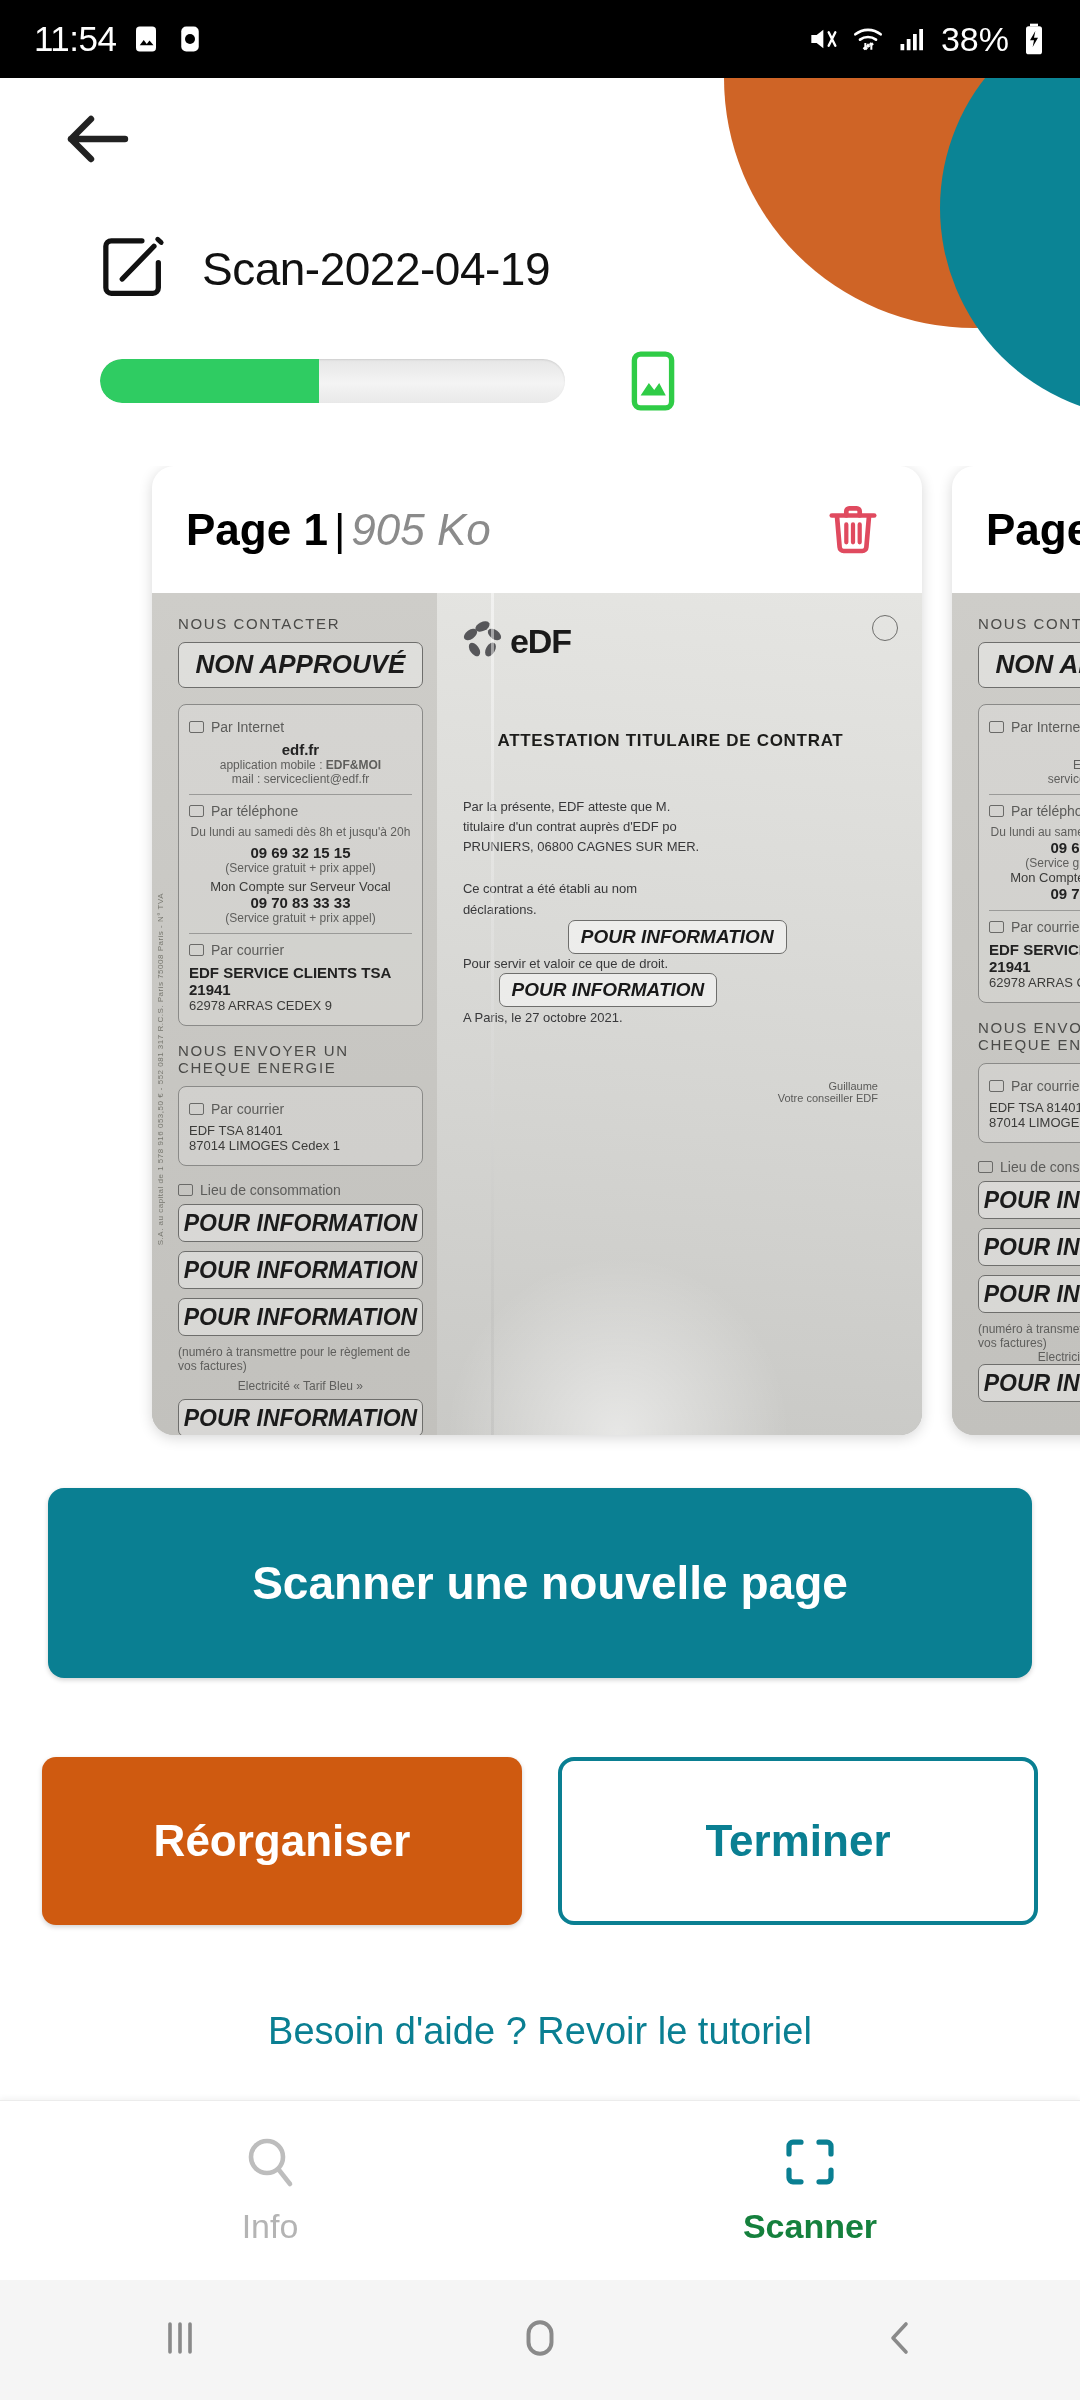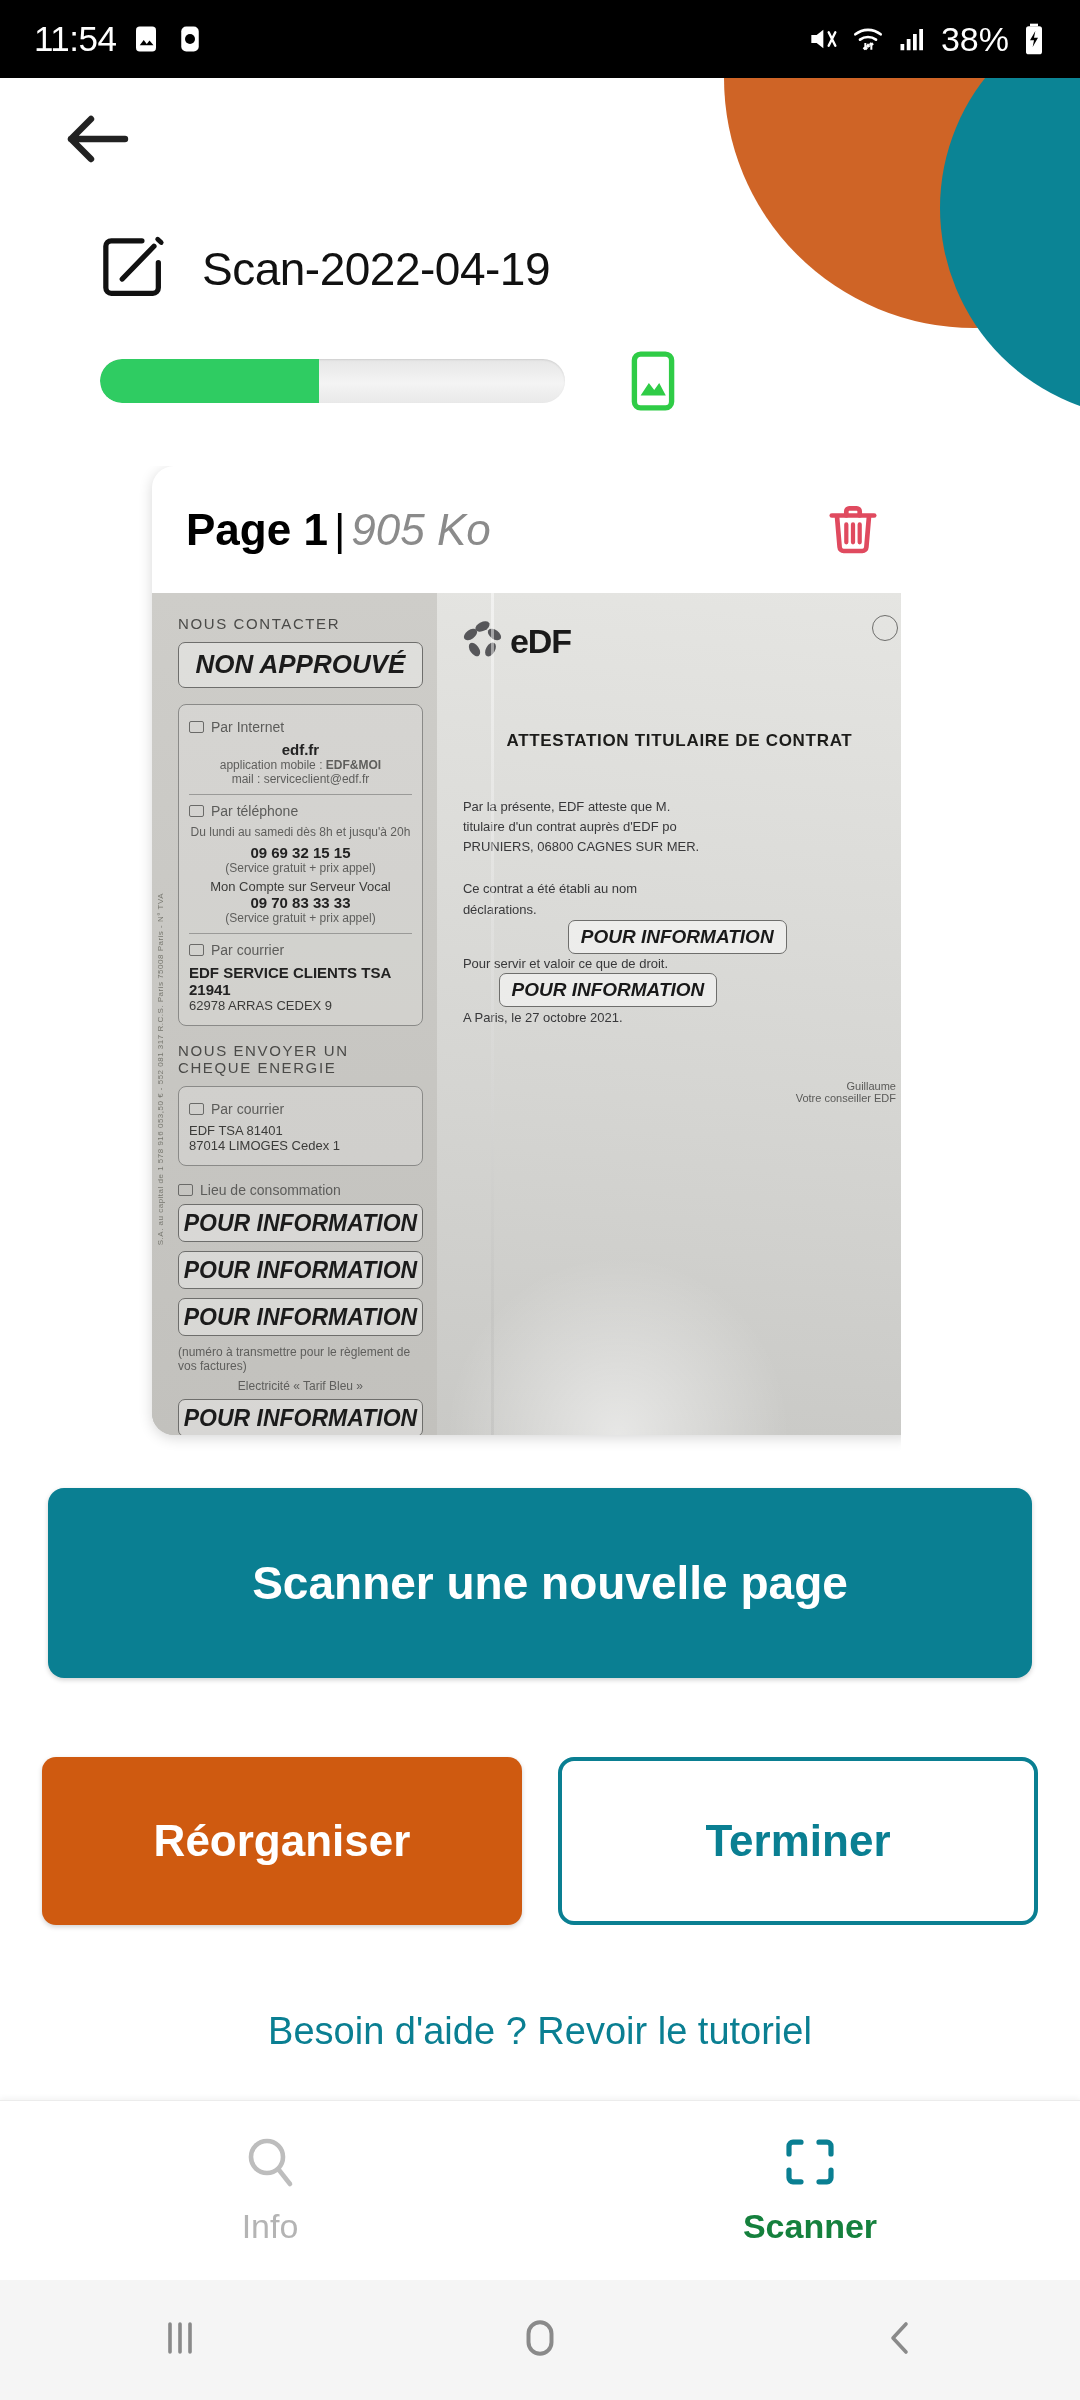--- a/index.html
+++ b/index.html
@@ -50,21 +50,21 @@
     width:465px; height:44px; border-radius:22px;
     background:linear-gradient(to bottom,#e6e6e6,#f4f4f4 55%,#e9e9e9);
     box-shadow:inset 0 1px 2px rgba(0,0,0,.10);
     overflow:hidden; position:relative;
   }
   .progress-fill{ height:100%; background:#2FCC62; border-radius:22px 0 0 22px; }
   .gallery-btn{ margin-left:57px; width:62px; height:62px;
                 display:flex; align-items:center; justify-content:center; }
 
   
-  .carousel{ position:absolute; left:0; top:466px; width:901px; height:990px; overflow:hidden; }
+  .carousel{ position:absolute; left:0; top:466px; width:1080px; height:990px; overflow:hidden; }
   .page-card{
     position:absolute; top:0; width:770px; background:#fff;
     border-radius:22px; box-shadow:0 3px 14px rgba(0,0,0,.16);
     overflow:hidden;
   }
   .card-1{ left:152px; }
   .card-2{ left:952px; }
   .card-head{ height:127px; display:flex; align-items:center; justify-content:space-between;
               padding:0 34px 0 34px; }
   .card-head-text{ font-size:44px; color:#000; white-space:nowrap; }
@@ -78,21 +78,21 @@
          background:#c9c9c7;
          background-image:
            linear-gradient(100deg, rgba(255,255,255,0) 45%, rgba(255,255,255,.45) 58%, rgba(255,255,255,0) 74%),
            linear-gradient(175deg,#d9d9d6 0%,#cfcfcc 40%,#c6c6c3 70%,#bdbdba 100%);
          overflow:hidden;text-decoration:underline; }
   .scan-left{ position:absolute; left:0; top:0; width:37%; height:100%;
               background:linear-gradient(180deg,#cecdc9,#c2c1bd);
               padding:22px 14px 0 26px; }
   .scan-right{ position:absolute; left:37%; top:0; width:63%; height:100%;
                background:linear-gradient(185deg,#e5e5e2,#d5d5d2 60%,#c9c9c6);
-               padding:28px 26px 0 26px; }
+               padding:28px 44px 0 26px; }
   .sc-label{ font-size:15px; letter-spacing:1.6px; color:#4a4a48; margin-bottom:10px; }
   .stamp{
     border:1.5px solid #6e6e6c; border-radius:7px; background:rgba(255,255,255,.35);
     font-style:italic; font-weight:bold; color:#1b1b1b;
     display:flex; align-items:center; justify-content:center;
     text-align:center; line-height:1.05;
   }
   .stamp-nonapp{ height:46px; font-size:26px; margin-bottom:16px; }
   .stamp-info{ height:38px; font-size:23px; margin-bottom:9px; }
   .box{ border:1px solid #8a8a88; border-radius:8px; padding:10px 10px 12px;

